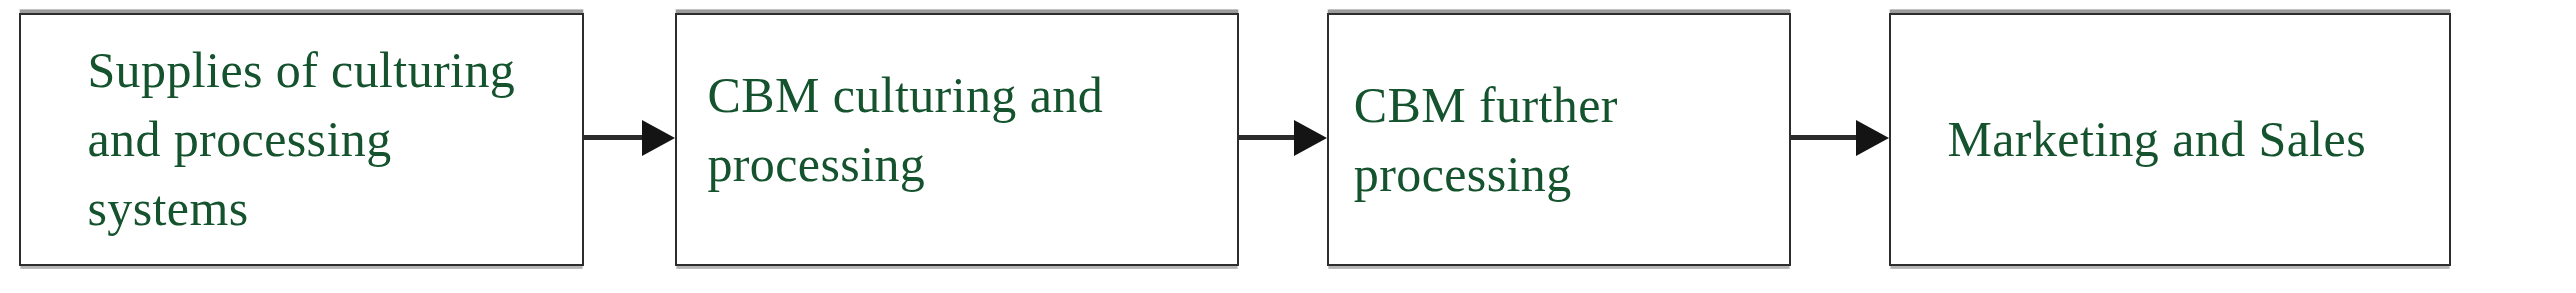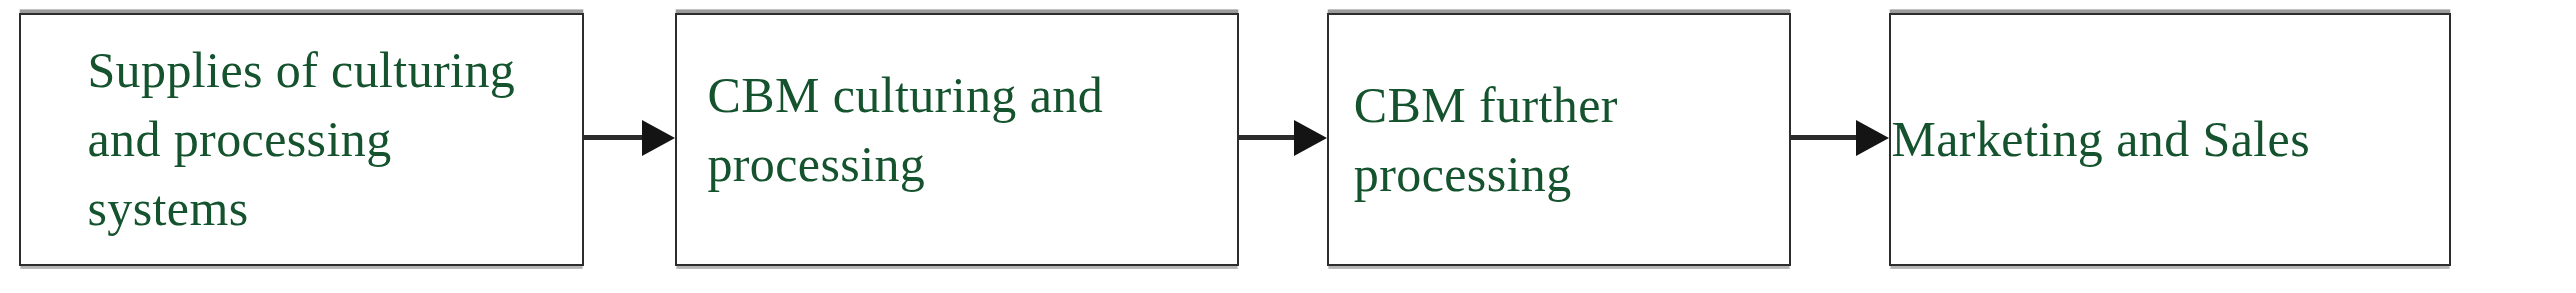--- a/index.html
+++ b/index.html
@@ -36,21 +36,21 @@
     color: #14532d;
     letter-spacing: 0.4px;
   }
   .b1 { margin-left: 19.4px; width: 565px; }
   .b1 .label { padding-left: 66px; }
   .b2 { width: 564px; }
   .b2 .label { padding-left: 30px; transform: translateY(-10px); }
   .b3 { width: 464px; }
   .b3 .label { padding-left: 24.4px; }
   .b4 { width: 562px; }
-  .b4 .label { }
+  .b4 .label { padding-left: 56px; }
 
   .flow-arrow {
     flex-shrink: 0;
     height: 37px;
     margin-top: 119px;
     display: flex;
     align-items: center;
   }
   .a1 { width: 91px; }
   .a2 { width: 88px; }

